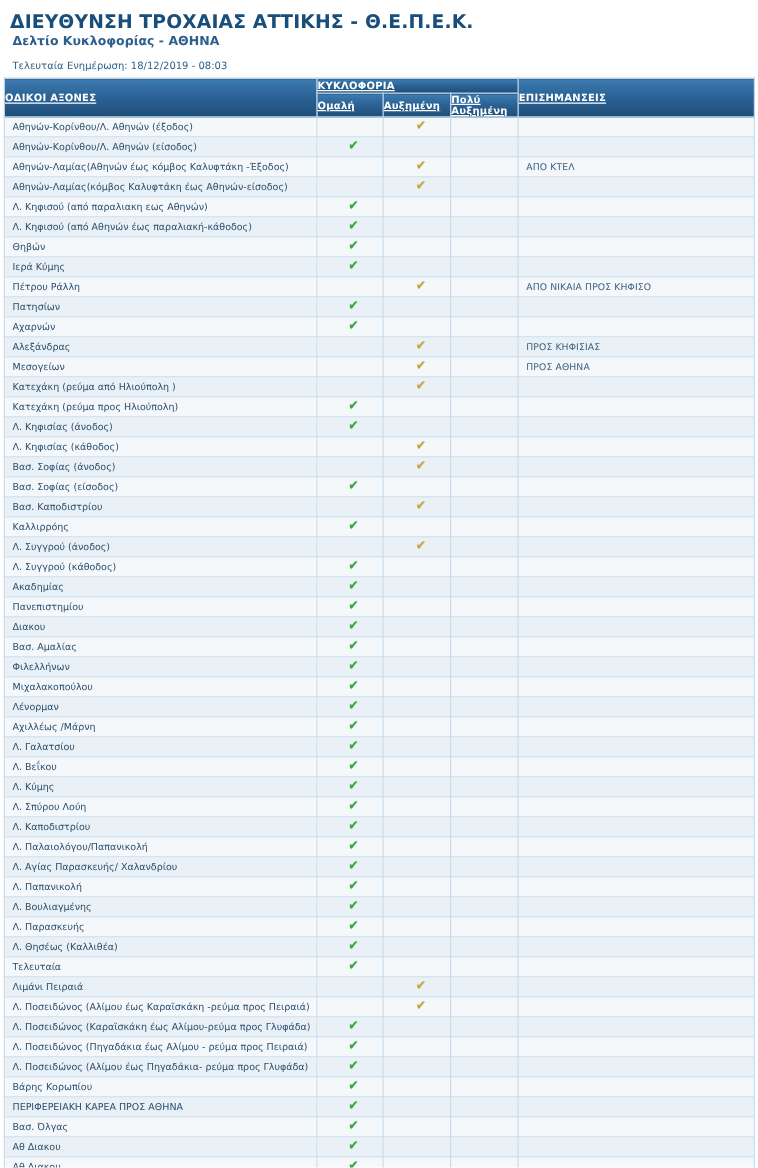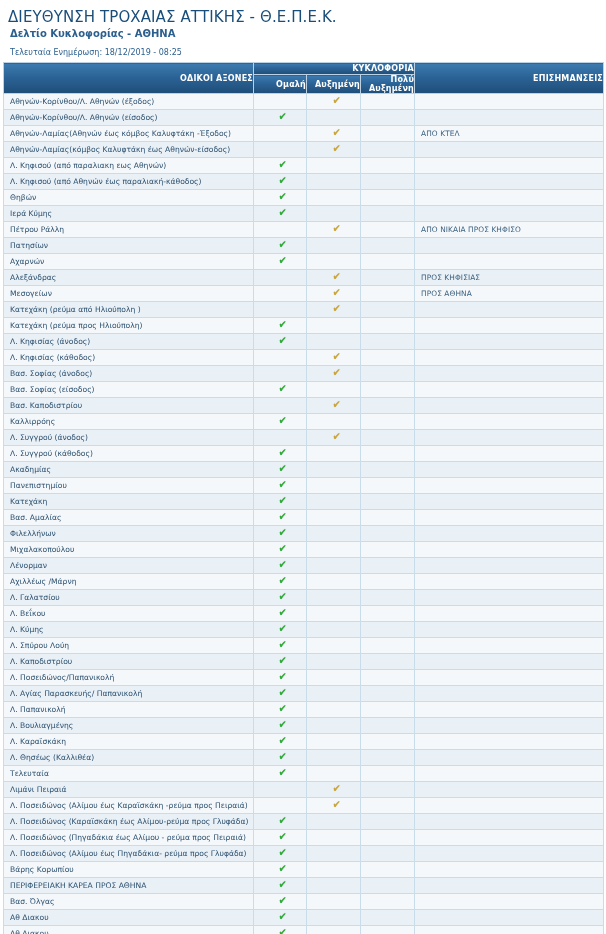--- a/index.html
+++ b/index.html
@@ -22,21 +22,21 @@
     padding: 0;
     position: relative;
   }
 
   
   .doc-header {
     padding: 8px 8px 0 8px;
   }
   .doc-title {
     font-size: 15px;
-    font-weight: normal;
+    font-weight: bold;
     color: #1a4e7a;
     letter-spacing: 0.1px;
     line-height: 18px;
     margin: 0;
     white-space: nowrap;
   }
   .doc-subtitle {
     font-size: 10px;
     font-weight: bold;
     color: #2b5f8e;
@@ -59,24 +59,25 @@
     border-collapse: collapse;
     table-layout: fixed;
     font-size: 8px;
   }
 
   table.traffic thead th {
     background: linear-gradient(to bottom, #3d7bb0 0%, #2b6396 45%, #1f4e79 100%);
     color: #ffffff;
     font-size: 8px;
     font-weight: bold;
-    text-align: right;
+    text-align: left;
     border: 1px solid #bcd2e4;
     letter-spacing: 0.2px;
     padding: 0;
+    text-decoration: underline;
   }
   th.h-roads { height: 24px; width: 250px; }
   th.h-traffic { height: 11px; width: 161px; }
   th.h-notes { height: 24px; width: 189px; }
   th.h-sub {
     height: 13px;
     font-weight: normal;
     font-size: 7px;
     background: linear-gradient(to bottom, #5e96c4 0%, #3f7eb2 100%);
     color: #e8f2fa;
@@ -114,21 +115,21 @@
   .notes-txt { color: #3b5f7e; font-size: 7.4px; letter-spacing: 0.1px; }
 </style>
 </head>
 <body>
 
 <div class="page">
 
   <div class="doc-header">
     <div class="doc-title">ΔΙΕΥΘΥΝΣΗ ΤΡΟΧΑΙΑΣ ΑΤΤΙΚΗΣ - Θ.Ε.Π.Ε.Κ.</div>
     <div class="doc-subtitle">Δελτίο Κυκλοφορίας - ΑΘΗΝΑ</div>
-    <div class="doc-updated">Τελευταία Ενημέρωση: 18/12/2019 - 08:25</div>
+    <div class="doc-updated">Τελευταία Ενημέρωση: 18/12/2019 - 08:03</div>
   </div>
 
   <div class="table-wrap">
     <table class="traffic">
       <colgroup>
         <col style="width:250px">
         <col style="width:53px">
         <col style="width:54px">
         <col style="width:54px">
         <col style="width:189px">
@@ -315,21 +316,21 @@
             <td class="c-notes"><span class="notes-txt"></span></td>
           </tr>
           <tr class="odd">
             <td class="c-road">Πανεπιστημίου</td>
             <td class="c-mark"><span class="chk green">✔</span></td>
             <td class="c-mark"></td>
             <td class="c-mark"></td>
             <td class="c-notes"><span class="notes-txt"></span></td>
           </tr>
           <tr class="even">
-            <td class="c-road">Κατεχάκη</td>
+            <td class="c-road">Διακου</td>
             <td class="c-mark"><span class="chk green">✔</span></td>
             <td class="c-mark"></td>
             <td class="c-mark"></td>
             <td class="c-notes"><span class="notes-txt"></span></td>
           </tr>
           <tr class="odd">
             <td class="c-road">Βασ. Αμαλίας</td>
             <td class="c-mark"><span class="chk green">✔</span></td>
             <td class="c-mark"></td>
             <td class="c-mark"></td>
@@ -392,49 +393,49 @@
             <td class="c-notes"><span class="notes-txt"></span></td>
           </tr>
           <tr class="even">
             <td class="c-road">Λ. Καποδιστρίου</td>
             <td class="c-mark"><span class="chk green">✔</span></td>
             <td class="c-mark"></td>
             <td class="c-mark"></td>
             <td class="c-notes"><span class="notes-txt"></span></td>
           </tr>
           <tr class="odd">
-            <td class="c-road">Λ. Ποσειδώνος/Παπανικολή</td>
-            <td class="c-mark"><span class="chk green">✔</span></td>
-            <td class="c-mark"></td>
-            <td class="c-mark"></td>
-            <td class="c-notes"><span class="notes-txt"></span></td>
-          </tr>
-          <tr class="even">
-            <td class="c-road">Λ. Αγίας Παρασκευής/ Παπανικολή</td>
+            <td class="c-road">Λ. Παλαιολόγου/Παπανικολή</td>
+            <td class="c-mark"><span class="chk green">✔</span></td>
+            <td class="c-mark"></td>
+            <td class="c-mark"></td>
+            <td class="c-notes"><span class="notes-txt"></span></td>
+          </tr>
+          <tr class="even">
+            <td class="c-road">Λ. Αγίας Παρασκευής/ Χαλανδρίου</td>
             <td class="c-mark"><span class="chk green">✔</span></td>
             <td class="c-mark"></td>
             <td class="c-mark"></td>
             <td class="c-notes"><span class="notes-txt"></span></td>
           </tr>
           <tr class="odd">
             <td class="c-road">Λ. Παπανικολή</td>
             <td class="c-mark"><span class="chk green">✔</span></td>
             <td class="c-mark"></td>
             <td class="c-mark"></td>
             <td class="c-notes"><span class="notes-txt"></span></td>
           </tr>
           <tr class="even">
             <td class="c-road">Λ. Βουλιαγμένης</td>
             <td class="c-mark"><span class="chk green">✔</span></td>
             <td class="c-mark"></td>
             <td class="c-mark"></td>
             <td class="c-notes"><span class="notes-txt"></span></td>
           </tr>
           <tr class="odd">
-            <td class="c-road">Λ. Καραϊσκάκη</td>
+            <td class="c-road">Λ. Παρασκευής</td>
             <td class="c-mark"><span class="chk green">✔</span></td>
             <td class="c-mark"></td>
             <td class="c-mark"></td>
             <td class="c-notes"><span class="notes-txt"></span></td>
           </tr>
           <tr class="even">
             <td class="c-road">Λ. Θησέως (Καλλιθέα)</td>
             <td class="c-mark"><span class="chk green">✔</span></td>
             <td class="c-mark"></td>
             <td class="c-mark"></td>

